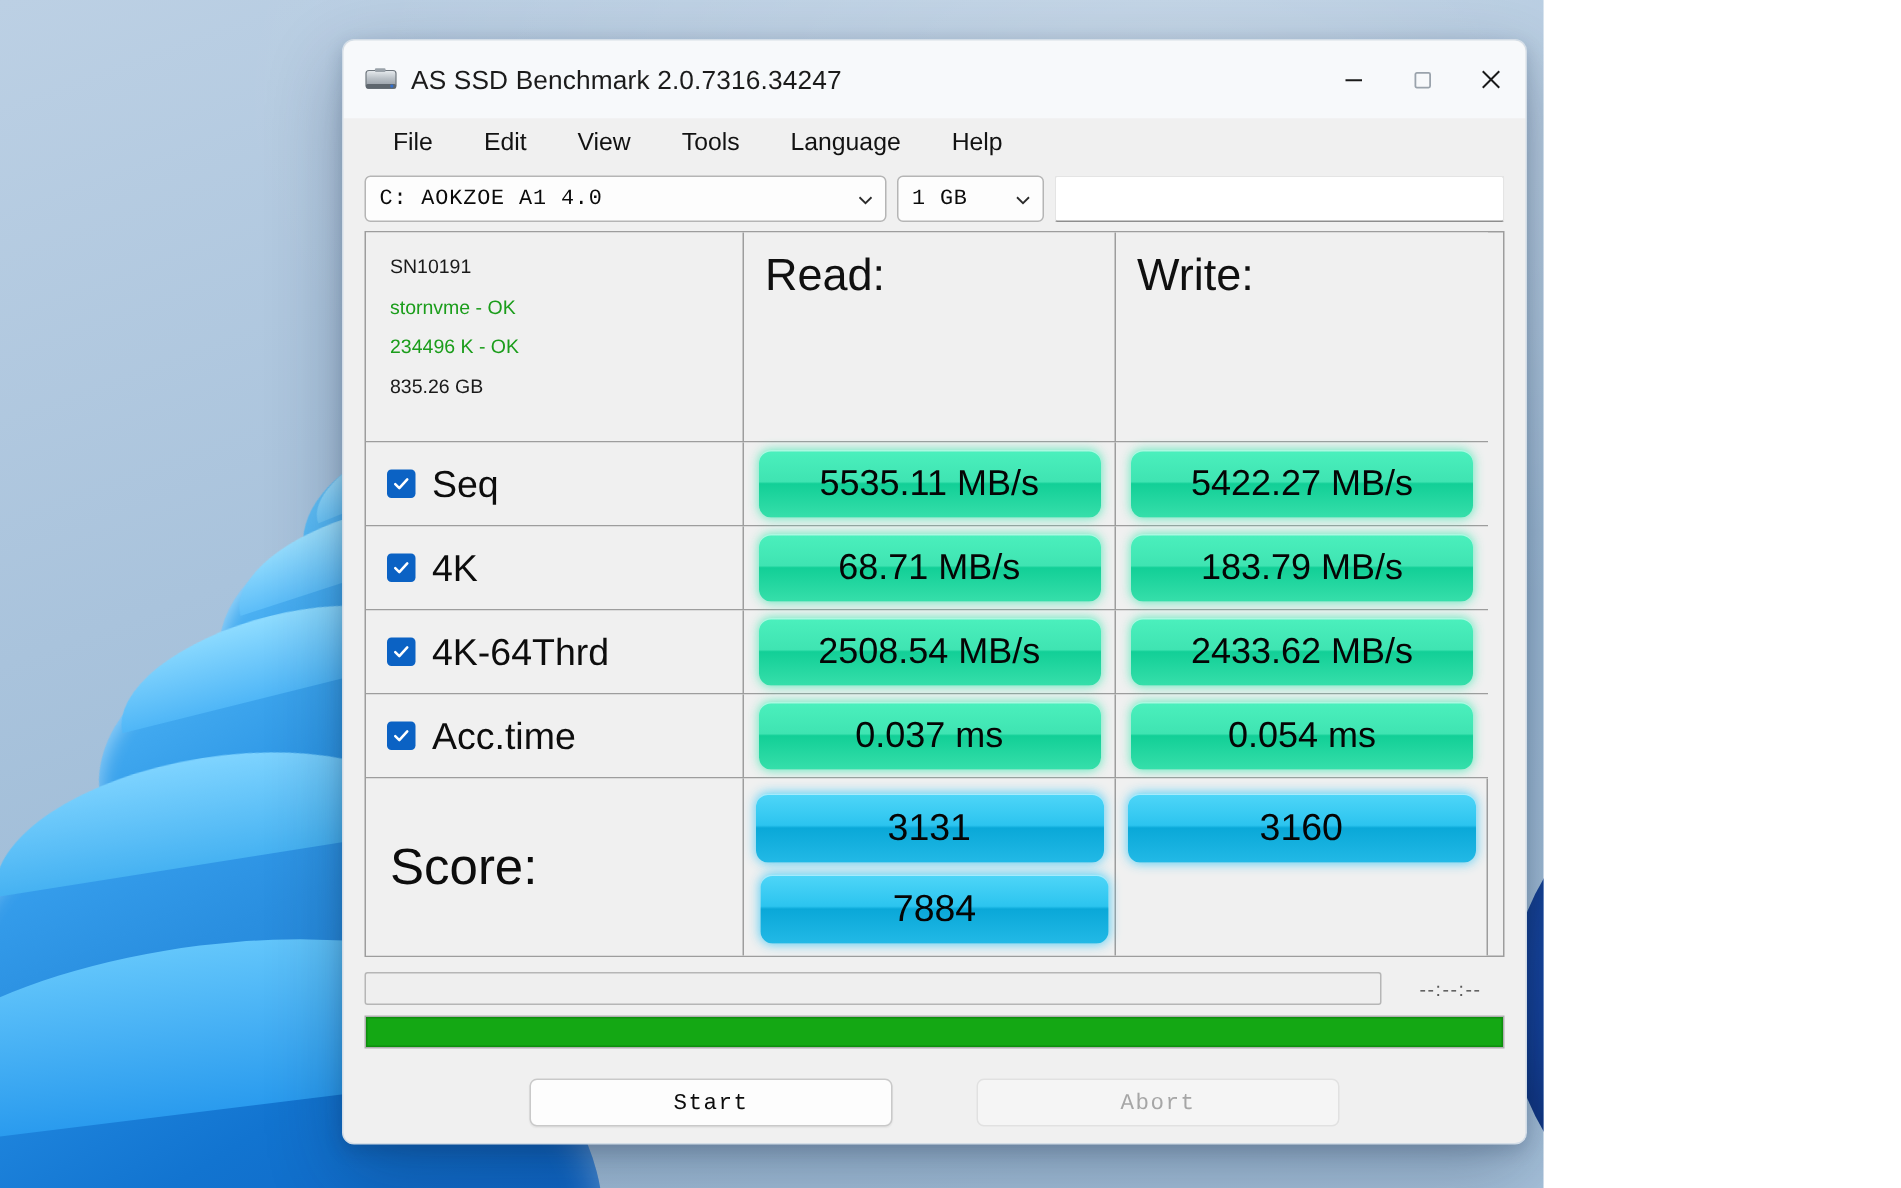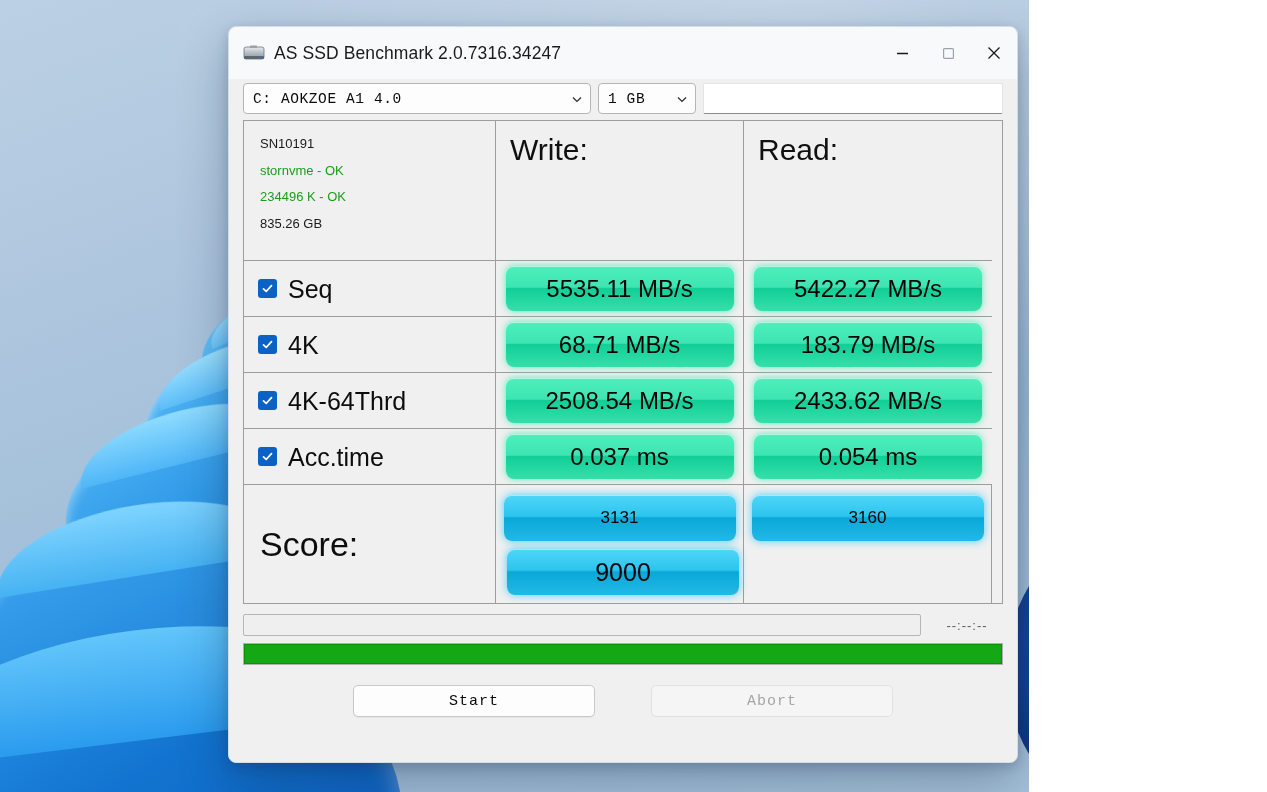--- a/index.html
+++ b/index.html
@@ -258,21 +258,21 @@
   .scorelabel { height: 118px; display: flex; align-items: center; padding-left: 16px; }
   .scoretext { font-size: 34px; color: #0d0d0d; }
   .scoreside {
     height: 118px; display: flex; flex-direction: column; align-items: center;
     padding-top: 10px;
   }
   .bluepill {
     width: 232px; height: 46px;
     border-radius: 8px;
     display: flex; align-items: center; justify-content: center;
-    font-size: 17px; color: #050505;
+    font-size: 25px; color: #050505;
     background: linear-gradient(180deg, #4fd6f8 0%, #2cc4ef 46%, #0aa8d8 50%, #22b9e6 100%);
     box-shadow: 0 0 8px rgba(60,200,245,.9), inset 0 1px 0 rgba(255,255,255,.5);
   }
   .scorerow-wrap { position: relative; }
   .total-pill {
     position: absolute;
     left: 50%; transform: translateX(-50%);
     bottom: 8px;
     width: 232px; height: 46px;
     border-radius: 8px;
@@ -390,20 +390,28 @@
         </div>
         <div class="win-btn close">
           <svg width="14" height="14" viewBox="0 0 14 14">
             <line x1="1.5" y1="1.5" x2="12.5" y2="12.5" stroke="#1a1a1a" stroke-width="1.3"></line>
             <line x1="12.5" y1="1.5" x2="1.5" y2="12.5" stroke="#1a1a1a" stroke-width="1.3"></line>
           </svg>
         </div>
       </div>
     </div>
 
+    <div class="menubar">
+      <div class="menu-item">File</div>
+      <div class="menu-item">Edit</div>
+      <div class="menu-item">View</div>
+      <div class="menu-item">Tools</div>
+      <div class="menu-item">Language</div>
+      <div class="menu-item">Help</div>
+    </div>
 
     <div class="selectrow">
       <div class="combo drive">
         <span class="cval">C: AOKZOE A1 4.0</span>
         <span class="chev">
           <svg viewBox="0 0 14 14" width="14" height="14">
             <polyline points="3,5.5 7,9.5 11,5.5" fill="none" stroke="#2b2b2b" stroke-width="1.2"></polyline>
           </svg>
         </span>
       </div>
@@ -421,24 +429,24 @@
     <div class="gridwrap">
 
       <div class="grow">
         <div class="gcell col-label infocell">
           <div class="infoline">SN10191</div>
           <div class="infoline green">stornvme - OK</div>
           <div class="infoline green">234496 K - OK</div>
           <div class="infoline">835.26 GB</div>
         </div>
         <div class="gcell col-val headcell">
+          <div class="headtext">Read:</div>
+        </div>
+        <div class="gcell col-val headcell">
           <div class="headtext">Write:</div>
-        </div>
-        <div class="gcell col-val headcell">
-          <div class="headtext">Read:</div>
         </div>
       </div>
 
       <div class="grow">
         <div class="gcell col-label">
           <div class="rowlabel">
             <span class="cbx">
               <svg width="13" height="13" viewBox="0 0 13 13">
                 <polyline points="2.5,6.8 5.2,9.4 10.5,3.6" fill="none" stroke="#ffffff" stroke-width="1.7" stroke-linecap="round" stroke-linejoin="round"></polyline>
               </svg>
@@ -536,21 +544,21 @@
         <div class="gcell col-val">
           <div class="scoreside">
             <div class="bluepill">3131</div>
           </div>
         </div>
         <div class="gcell col-val">
           <div class="scoreside">
             <div class="bluepill">3160</div>
           </div>
         </div>
-        <div class="total-pill">9000</div>
+        <div class="total-pill">7884</div>
       </div>
 
     </div>
 
     <div class="statusrow">
       <div class="statusfield"></div>
       <div class="timetext">--:--:--</div>
     </div>
 
     <div class="progress-outer">

